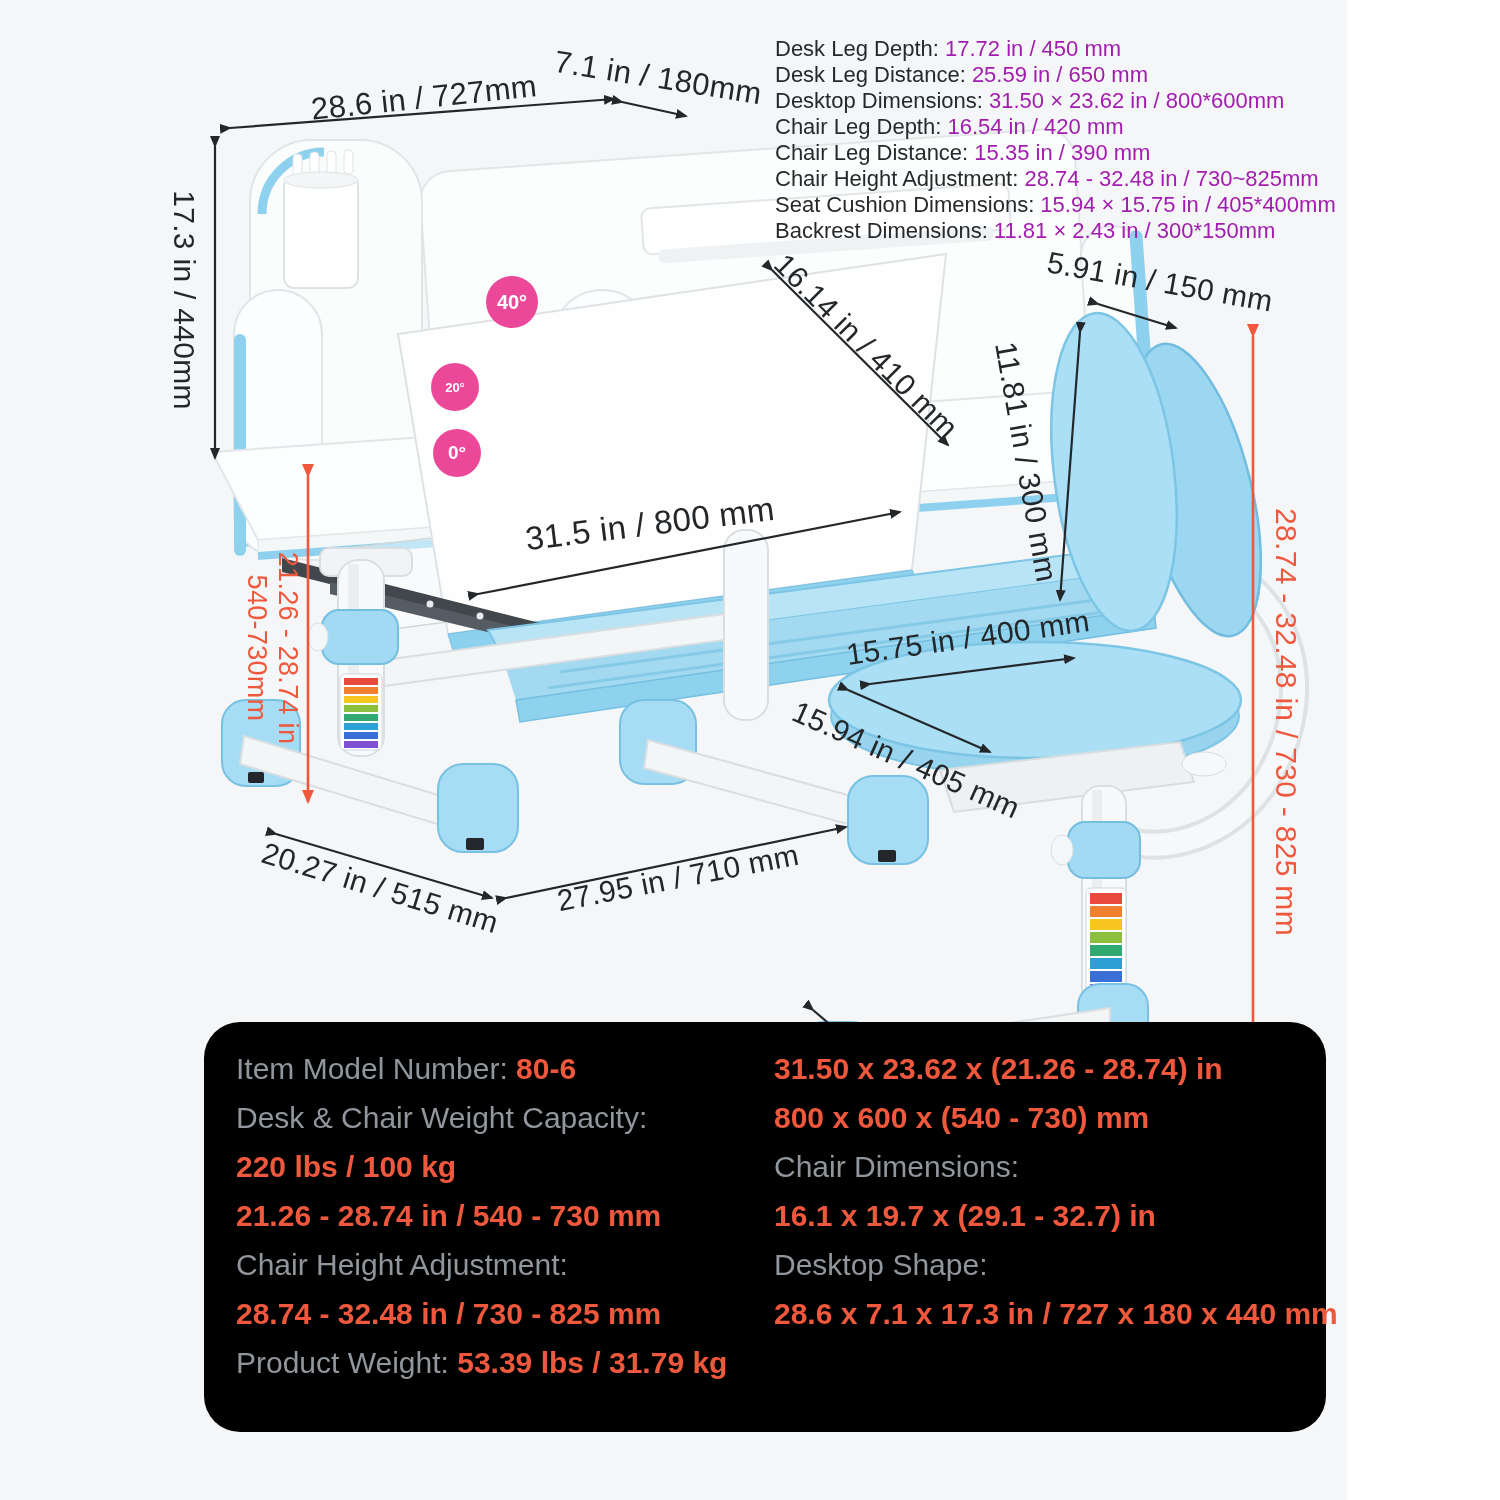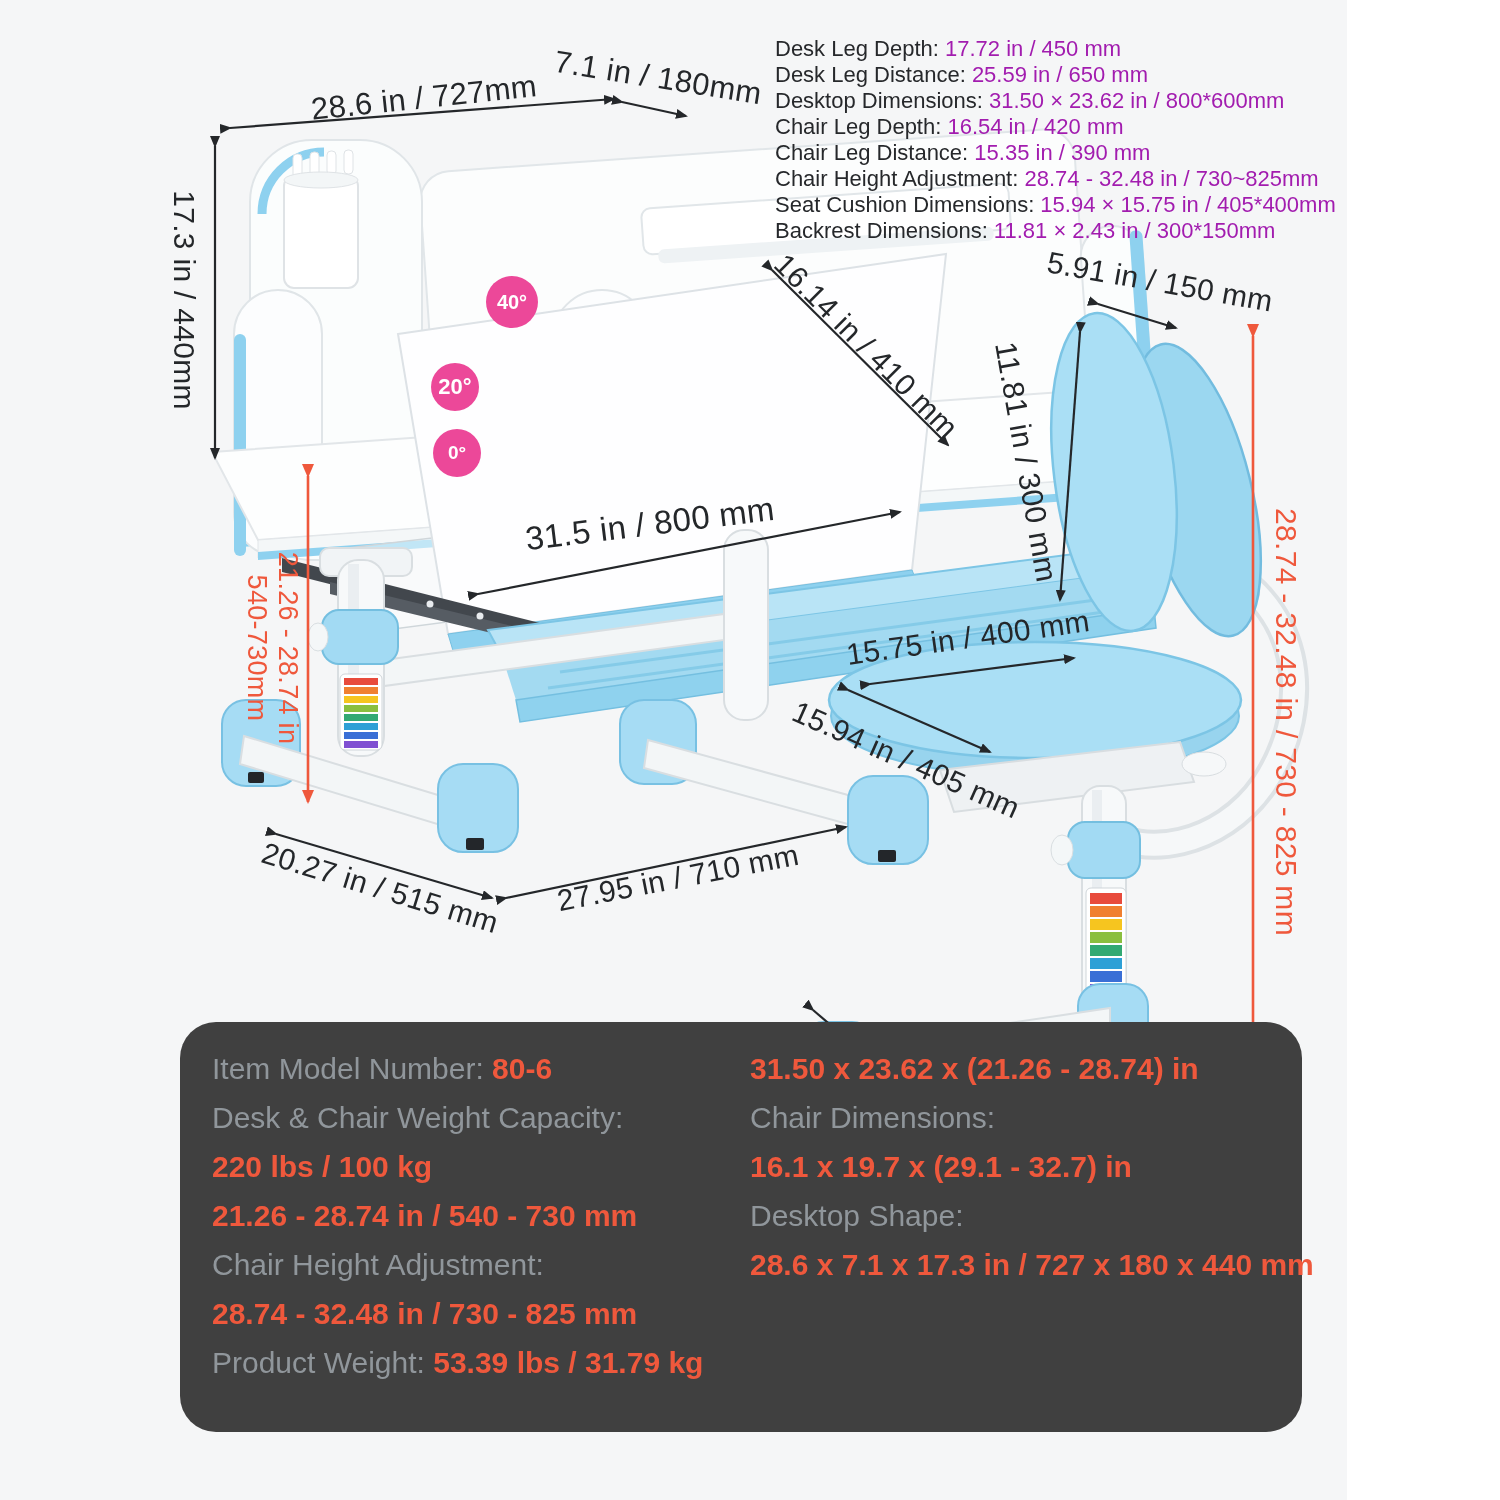--- a/index.html
+++ b/index.html
@@ -14,21 +14,21 @@
   .dim.red{color:#ef583c;}
   .dim2{text-align:center;line-height:31px;font-size:27px;}
   .badge{position:absolute;border-radius:50%;background:#ec4899;color:#fff;font-weight:700;
          display:flex;align-items:center;justify-content:center;transform:translate(-50%,-50%);}
   
   .speclist{position:absolute;left:775px;top:36px;}
   .spec-row{font-size:22px;line-height:26px;white-space:nowrap;}
   .sl{color:#26282b;}
   .sv{color:#a21caf;}
   
-  .card{position:absolute;left:180px;top:1022px;width:1122px;height:410px;background:#404040;
+  .card{position:absolute;left:204px;top:1022px;width:1122px;height:410px;background:#000000;
         border-radius:36px;}
   .ccol{position:absolute;top:22px;}
   .ccol.l{left:32px;}
   .ccol.r{left:570px;}
   .card-row{font-size:30px;line-height:49px;white-space:nowrap;}
   .cl{color:#90969b;}
   .cv{color:#ef583c;font-weight:700;}
 </style>
 </head>
 <body>
@@ -224,21 +224,21 @@
 <div class="dim" style="--r:-11deg;left:678px;top:878px">27.95 in / 710 mm</div>
 <div class="dim" style="--r:10deg;left:1160px;top:282px">5.91 in / 150 mm</div>
 <div class="dim" style="--r:80deg;left:1026px;top:462px">11.81 in / 300 mm</div>
 <div class="dim red" style="--r:90deg;left:1286px;top:722px">28.74 - 32.48 in / 730 - 825 mm</div>
 <div class="dim" style="--r:-8deg;left:968px;top:638px">15.75 in / 400 mm</div>
 <div class="dim" style="--r:24deg;left:906px;top:760px">15.94 in / 405 mm</div>
 <div class="dim" style="--r:27deg;left:862px;top:1108px">15.35 in / 390 mm</div>
 <div class="dim" style="--r:-8deg;left:1097px;top:1120px">16.54 in / 420 mm</div>
 
 <div class="badge" style="left:512px;top:302px;width:52px;height:52px;font-size:20px">40°</div>
-<div class="badge" style="left:455px;top:387px;width:48px;height:48px;font-size:22px">20°</div>
+<div class="badge" style="left:455px;top:387px;width:48px;height:48px;font-size:13px">20°</div>
 <div class="badge" style="left:457px;top:453px;width:48px;height:48px;font-size:19px">0°</div>
 
 <div class="speclist">
   <div class="spec-row"><span class="sl">Desk Leg Depth: </span><span class="sv">17.72 in / 450 mm</span></div>
   <div class="spec-row"><span class="sl">Desk Leg Distance: </span><span class="sv">25.59 in / 650 mm</span></div>
   <div class="spec-row"><span class="sl">Desktop Dimensions: </span><span class="sv">31.50 × 23.62 in / 800*600mm</span></div>
   <div class="spec-row"><span class="sl">Chair Leg Depth: </span><span class="sv">16.54 in / 420 mm</span></div>
   <div class="spec-row"><span class="sl">Chair Leg Distance: </span><span class="sv">15.35 in / 390 mm</span></div>
   <div class="spec-row"><span class="sl">Chair Height Adjustment: </span><span class="sv">28.74 - 32.48 in  / 730~825mm</span></div>
   <div class="spec-row"><span class="sl">Seat Cushion Dimensions: </span><span class="sv">15.94 × 15.75 in / 405*400mm</span></div>
@@ -250,18 +250,19 @@
     <div class="card-row"><span class="cl">Item Model Number: </span><span class="cv">80-6</span></div>
     <div class="card-row"><span class="cl">Desk &amp; Chair Weight Capacity: </span><span class="cv"></span></div>
     <div class="card-row"><span class="cl"></span><span class="cv">220 lbs / 100 kg</span></div>
     <div class="card-row"><span class="cl"></span><span class="cv">21.26 - 28.74 in / 540 - 730 mm</span></div>
     <div class="card-row"><span class="cl">Chair Height Adjustment: </span><span class="cv"></span></div>
     <div class="card-row"><span class="cl"></span><span class="cv">28.74 - 32.48 in / 730 - 825 mm</span></div>
     <div class="card-row"><span class="cl">Product Weight: </span><span class="cv">53.39 lbs / 31.79 kg</span></div>
   </div>
   <div class="ccol r">
     <div class="card-row"><span class="cl"></span><span class="cv">31.50 x 23.62 x (21.26 - 28.74) in</span></div>
+    <div class="card-row"><span class="cl"></span><span class="cv">800 x 600 x (540 - 730) mm</span></div>
     <div class="card-row"><span class="cl">Chair Dimensions: </span><span class="cv"></span></div>
     <div class="card-row"><span class="cl"></span><span class="cv">16.1 x 19.7 x (29.1 - 32.7) in</span></div>
     <div class="card-row"><span class="cl">Desktop Shape: </span><span class="cv"></span></div>
     <div class="card-row"><span class="cl"></span><span class="cv">28.6 x 7.1 x 17.3 in / 727 x 180 x 440 mm</span></div>
   </div>
 </div>
 
 </body></html>

